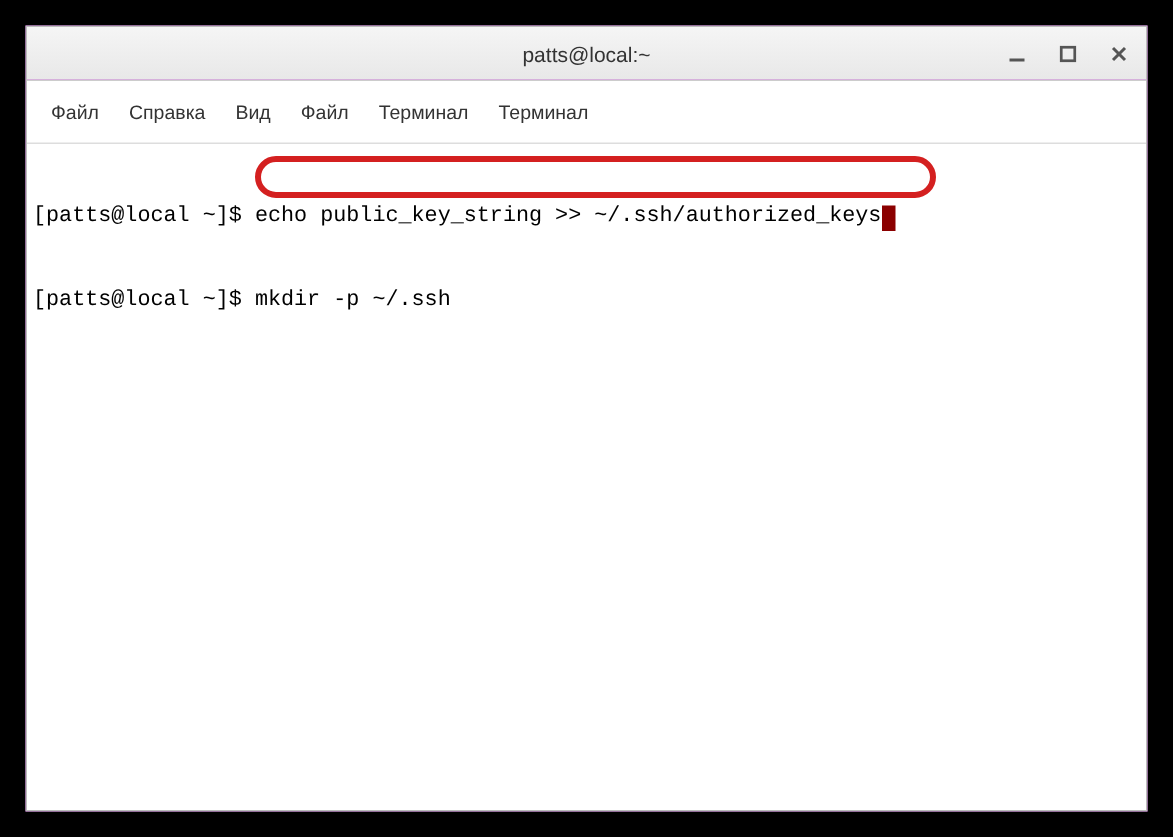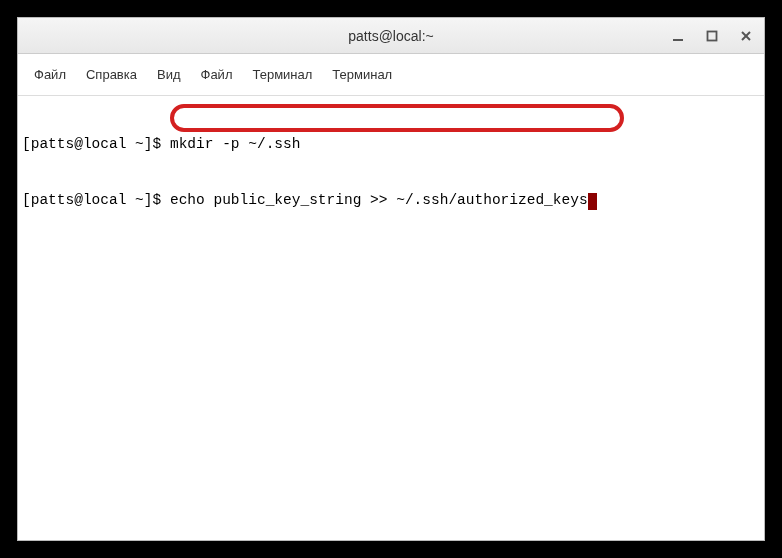--- a/index.html
+++ b/index.html
@@ -131,19 +131,19 @@
   <div class="menubar">
     <span class="menu-item">Файл</span>
     <span class="menu-item">Справка</span>
     <span class="menu-item">Вид</span>
     <span class="menu-item">Файл</span>
     <span class="menu-item">Терминал</span>
     <span class="menu-item">Терминал</span>
   </div>
 
   <div class="terminal-body">
+    <span class="term-line"><span>[patts@local ~]$ </span><span>echo public_key_string &gt;&gt; ~/.ssh/authorized_keys</span><span class="cursor-block"></span></span>
     <span class="term-line"><span>[patts@local ~]$ </span><span>mkdir -p ~/.ssh</span></span>
-    <span class="term-line"><span>[patts@local ~]$ </span><span>echo public_key_string &gt;&gt; ~/.ssh/authorized_keys</span><span class="cursor-block"></span></span>
 
     <div class="highlight-box" style="top:8px;left:152px;width:454px;height:28px;"></div>
   </div>
 
 </div>
 
 </body></html>

